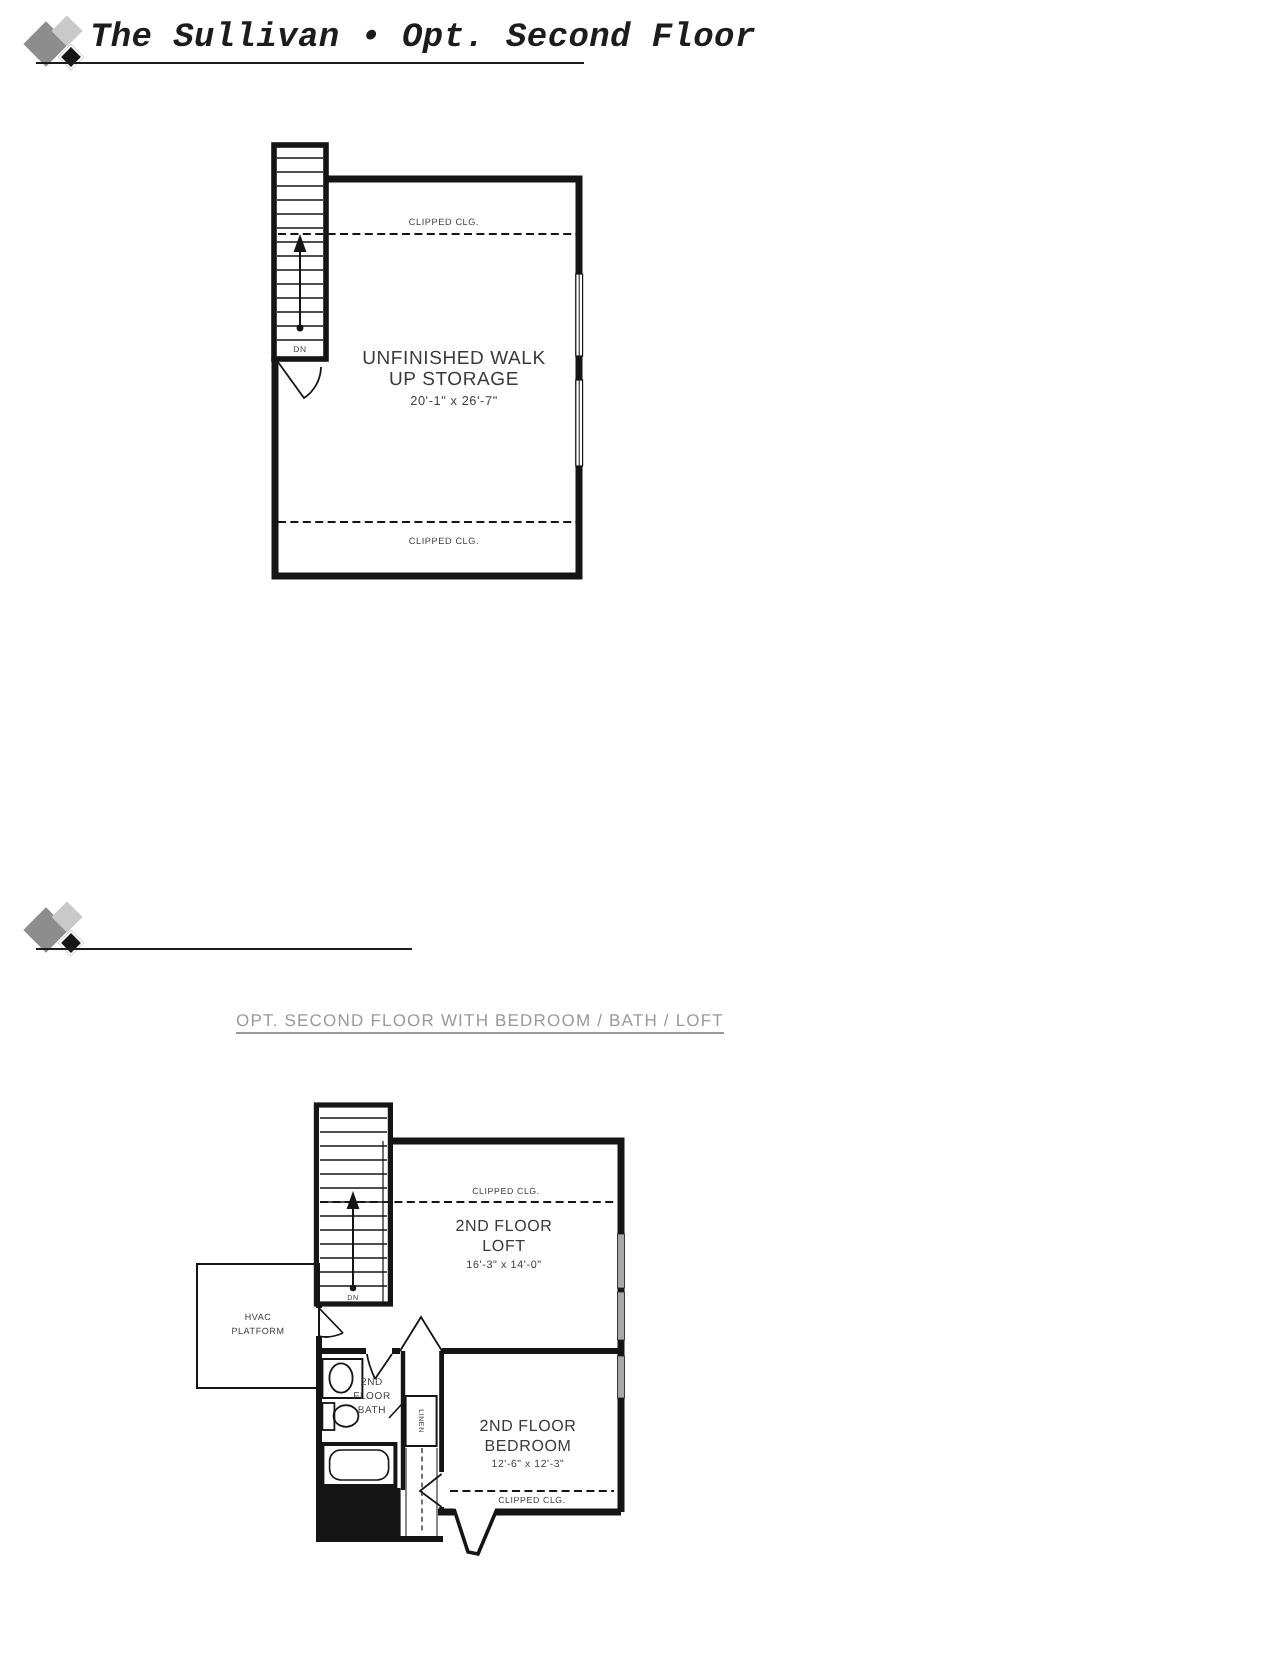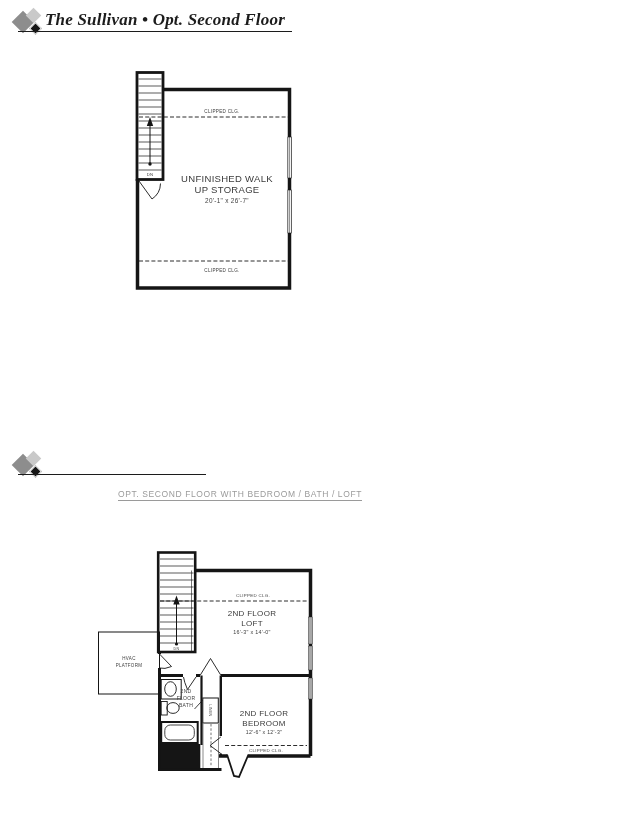--- a/index.html
+++ b/index.html
@@ -1,26 +1,26 @@
 <!DOCTYPE html>
 <html><head>
 <meta charset="utf-8">
 <style>
   html,body{margin:0;padding:0;background:#fff;}
   .sheet{position:relative;width:640px;height:838px;background:#ffffff;overflow:hidden;
          font-family:"Liberation Sans",sans-serif;}
-  .section-header{position:absolute;left:45px;font-family:Liberation Serif, serif;
+  .section-header{position:absolute;left:45px;font-family:Liberation Mono, monospace;
          font-style:italic;font-weight:bold;font-size:17px;color:#1c1c1c;letter-spacing:.2px;white-space:nowrap;}
   .rule{position:absolute;border-top:1.6px solid #1c1c1c;height:0;}
   .logo{position:absolute;width:38px;height:30px;}
   .logo .d{position:absolute;transform:rotate(45deg);}
   .logo .d1{width:16px;height:16px;left:3px;top:6px;background:#8d8d8d;}
   .logo .d2{width:11px;height:11px;left:16px;top:2px;background:#c9c9c9;}
   .logo .d3{width:7px;height:7px;left:19px;top:16px;background:#161616;border:1px solid #fff;}
-  .caption{position:absolute;left:90px;top:489px;width:300px;text-align:center;
+  .caption{position:absolute;left:90px;top:505px;width:300px;text-align:center;
          font-size:8.5px;letter-spacing:.6px;color:#9a9a9a;}
   .caption span{border-bottom:1px solid #9a9a9a;padding-bottom:1px;}
   .plan{position:absolute;}
   .plan1{left:120px;top:60px;}
   .plan2{left:90px;top:540px;}
   svg text{font-family:"Liberation Sans",sans-serif;fill:#404040;letter-spacing:.3px;}
   svg .big{fill:#3a3a3a;}
 </style>
 </head>
 <body>

